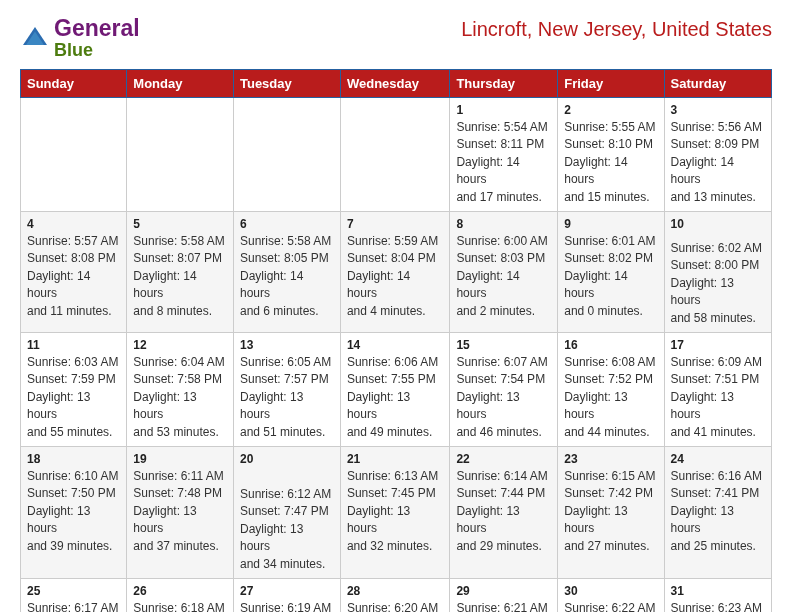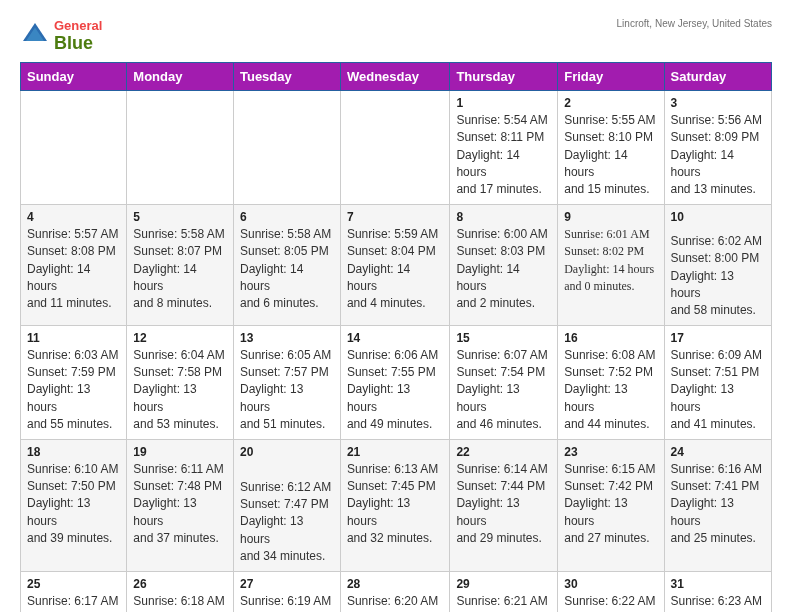--- a/index.html
+++ b/index.html
@@ -15,23 +15,23 @@
       justify-content: space-between;
       align-items: flex-start;
       margin-bottom: 8px;
     }
     .logo {
       display: flex;
       align-items: center;
       gap: 4px;
     }
     .logo-text-general {
-      font-size: 13px;
-      font-weight: bold;
-      color: #ef4444;
+      font-size: 23px;
+      font-weight: bold;
+      color: #701a75;
       line-height: 1.1;
     }
     .logo-text-blue {
       font-size: 18px;
       font-weight: bold;
       color: #4d7c0f;
       line-height: 1.1;
     }
     .logo-icon {
       width: 30px;
@@ -40,31 +40,31 @@
     .title-block {
       text-align: right;
     }
     .main-title {
       font-size: 36px;
       font-weight: bold;
       color: #222;
       line-height: 1.1;
     }
     .subtitle {
-      font-size: 10px;
-      color: #737373;
+      font-size: 20px;
+      color: #b91c1c;
       margin-top: 2px;
     }
     .calendar {
       width: 100%;
       border-collapse: collapse;
       border: 1px solid #bbb;
     }
     .calendar thead tr th {
-      background-color: #a21caf;
+      background-color: #b91c1c;
       color: #fff;
       font-size: 13px;
       font-weight: bold;
       padding: 6px 6px;
       text-align: left;
       border: 1px solid #2560a0;
     }
     .calendar tbody tr td {
       vertical-align: top;
       padding: 5px 6px;
@@ -188,21 +188,21 @@
         </td>
         <td>
           <span class="day-num">8</span>
           <div class="day-content" style="white-space: pre-line;">Sunrise: 6:00 AM
 Sunset: 8:03 PM
 Daylight: 14 hours
 and 2 minutes.</div>
         </td>
         <td>
           <span class="day-num">9</span>
-          <div class="day-content" style="white-space: pre-line; font-family: Liberation Serif, serif;">Sunrise: 6:01 AM
+          <div class="day-content" style="white-space: pre-line;">Sunrise: 6:01 AM
 Sunset: 8:02 PM
 Daylight: 14 hours
 and 0 minutes.</div>
         </td>
         <td>
           <span class="day-num">10</span>
           <div class="day-content" style="white-space: pre-line; margin-top: 9px;">Sunrise: 6:02 AM
 Sunset: 8:00 PM
 Daylight: 13 hours
 and 58 minutes.</div>

